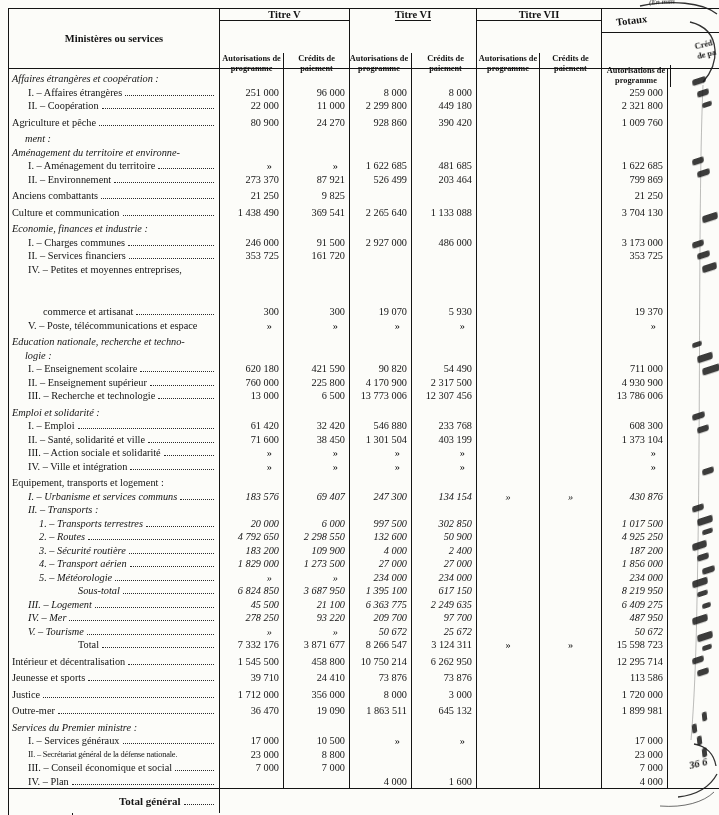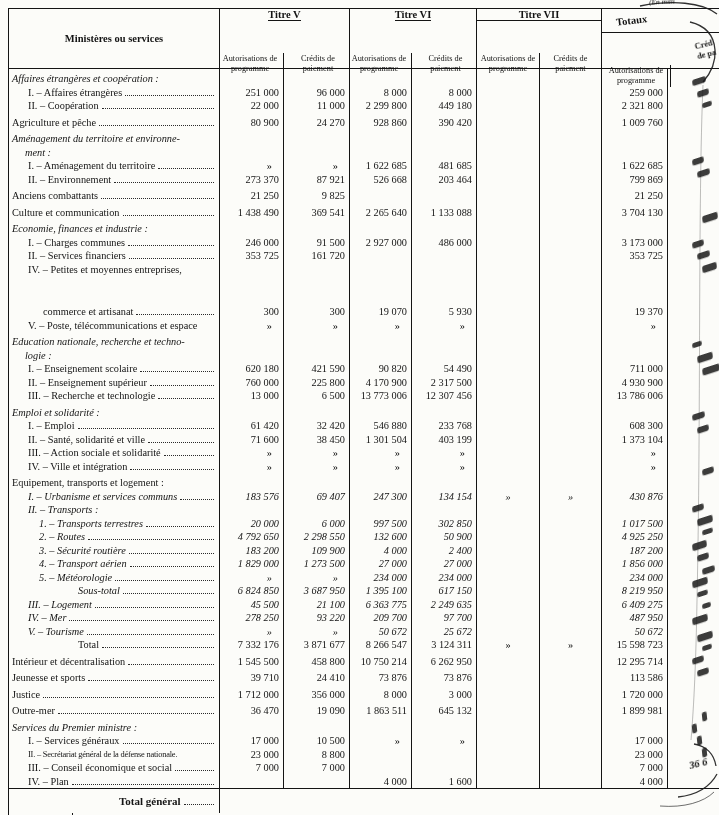--- a/index.html
+++ b/index.html
@@ -18,36 +18,36 @@
     background:#fcfcf9;
   }
   .thead{display:flex;border-bottom:1.8px solid #141414;height:60px;box-sizing:border-box;}
   .hc,.c{box-sizing:border-box;}
   .h-label{
     width:211px;border-right:1.6px solid #141414;
     display:flex;align-items:center;justify-content:center;
     font-weight:bold;font-size:10.5px;text-align:center;
   }
   .hgroup{display:flex;flex-direction:column;box-sizing:border-box;}
-  .hg1{width:130px;border-right:1.6px solid #141414;align-items:center;}
+  .hg1{width:130px;border-right:1.6px solid #141414;}
   .hg2{width:127px;border-right:1.6px solid #141414;align-items:center;}
   .hg3{width:125px;border-right:1.6px solid #141414;}
   .hg4{flex:1;position:relative;}
   .h-title{
     height:23px;border-bottom:1px solid #141414;
     display:flex;align-items:center;justify-content:center;
     font-weight:bold;font-size:10.5px;
   }
   .hg4 .h-title{border-bottom:1px solid #141414;}
   .h-title.skew{transform:rotate(-7deg);border-bottom:none;}
   .hg4 .titlewrap{height:23px;border-bottom:1px solid #141414;display:flex;align-items:center;justify-content:flex-start;padding-left:14px;}
   .h-subs{flex:1;display:flex;}
   .hsub{
     display:flex;align-items:center;justify-content:center;text-align:center;
-    font-weight:normal;font-size:8.3px;line-height:1.2;padding:1px 1px;margin-top:32px;
+    font-weight:bold;font-size:8.3px;line-height:1.2;padding:1px 1px;margin-top:32px;
   }
   .b1{border-right:1px solid #141414;}
   .b2{border-right:1.6px solid #141414;}
   .wA{width:64px;} .wB{width:66px;} .wC{width:62px;} .wD{width:65px;}
   .wE{width:63px;} .wF{width:62px;} .wG{width:66px;} .wH{flex:1;}
   .nb{border-right:none;}
 
   
   .tbody{font-size:10.3px;}
   .row{display:flex;min-height:13.5px;line-height:13.5px;}
@@ -185,25 +185,25 @@
           <div class="c wB num b2">24 270</div>
           <div class="c wC num b1">928 860</div>
           <div class="c wD num b2">390 420</div>
           <div class="c wE num b1"></div>
           <div class="c wF num b2"></div>
           <div class="c wG num b2">1 009 760</div>
           <div class="c wH num nb"></div>
         </div>
         <div class="row it gap">
           <div class="c c-label">
-            <div class="ln">
-              <span>Aménagement du territoire et environne-</span>
-            </div>
             <div class="ln l2sec">
               <span>ment :</span>
+            </div>
+            <div class="ln">
+              <span>Aménagement du territoire et environne-</span>
             </div>
           </div>
           <div class="c wA num b1"></div>
           <div class="c wB num b2"></div>
           <div class="c wC num b1"></div>
           <div class="c wD num b2"></div>
           <div class="c wE num b1"></div>
           <div class="c wF num b2"></div>
           <div class="c wG num b2"></div>
           <div class="c wH num nb"></div>
@@ -226,21 +226,21 @@
         </div>
         <div class="row">
           <div class="c c-label">
             <div class="ln ind1">
               <span>II. – Environnement</span>
               <span class="lead"></span>
             </div>
           </div>
           <div class="c wA num b1">273 370</div>
           <div class="c wB num b2">87 921</div>
-          <div class="c wC num b1">526 668</div>
+          <div class="c wC num b1">526 499</div>
           <div class="c wD num b2">203 464</div>
           <div class="c wE num b1"></div>
           <div class="c wF num b2"></div>
           <div class="c wG num b2">799 869</div>
           <div class="c wH num nb"></div>
         </div>
         <div class="row gap">
           <div class="c c-label">
             <div class="ln">
               <span>Anciens combattants</span>

